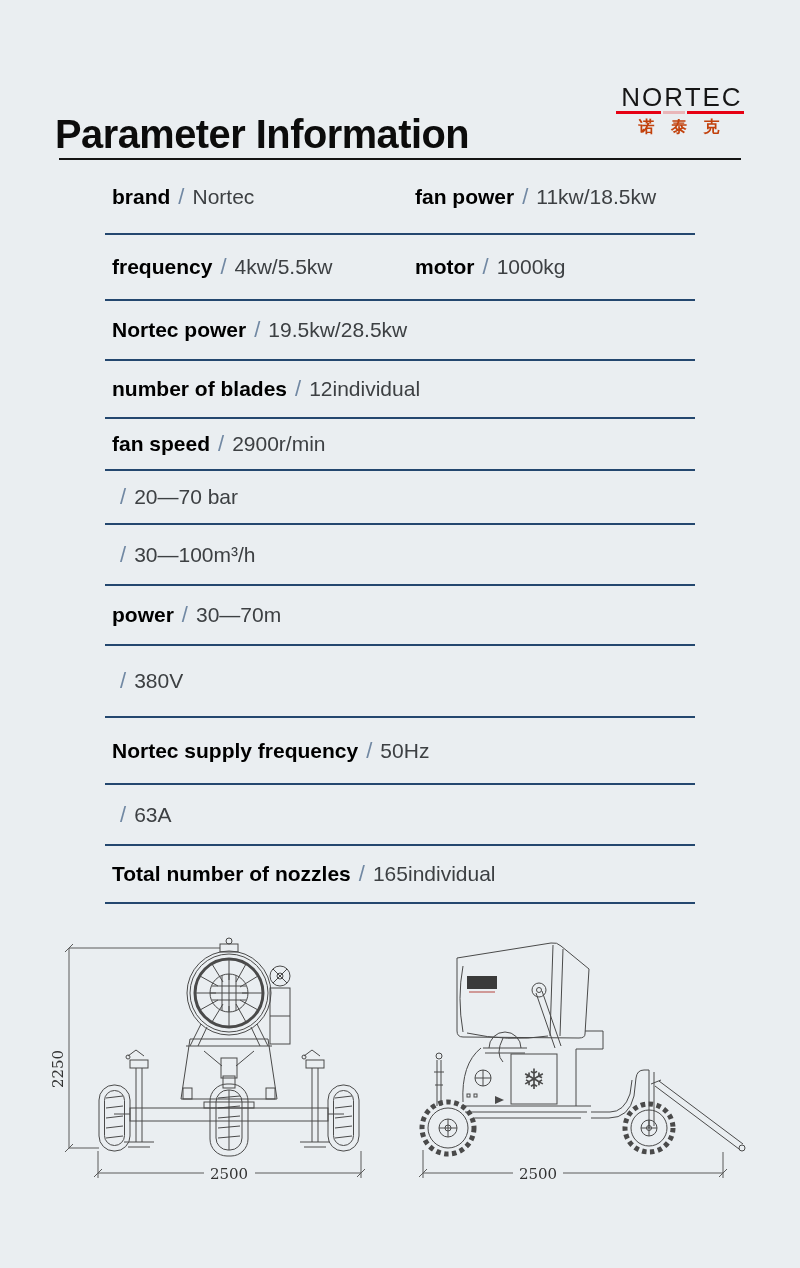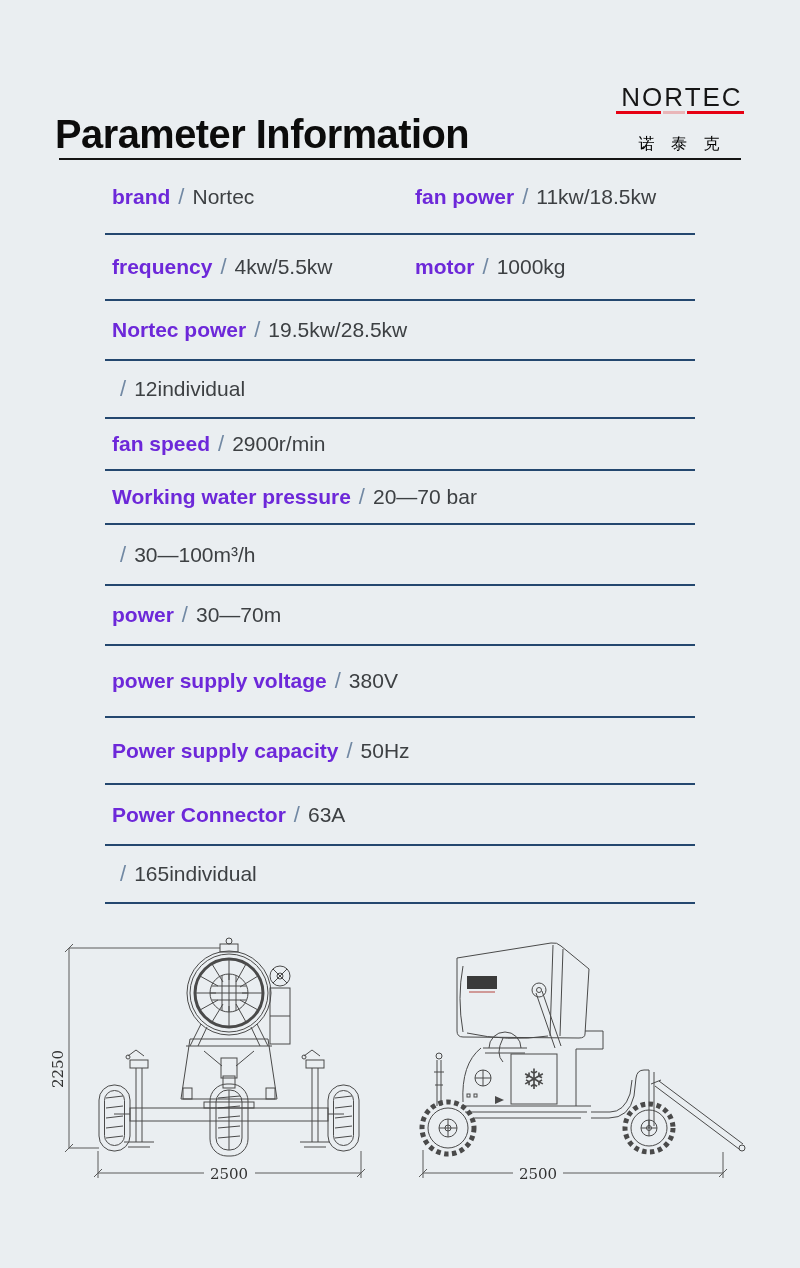--- a/index.html
+++ b/index.html
@@ -24,37 +24,37 @@
   }
   .logo-word{
     font-size:26px;font-weight:400;color:#161616;
     letter-spacing:2px;line-height:26px;white-space:nowrap;
   }
   .logo-underline{display:flex;gap:2px;height:3px;margin-top:1px;}
   .logo-underline .seg{height:3px;}
   .seg-red{background:#e60013;}
   .seg-pink{background:#e9b6b9;}
   .logo-cn{
-    margin-top:20px;font-size:16px;font-weight:400;color:#000000;
+    margin-top:3px;font-size:16px;font-weight:700;color:#c2410c;
     letter-spacing:6px;white-space:nowrap;
   }
   .title-rule{
     position:absolute;left:59px;top:158px;width:682px;height:2px;
     background:#141414;
   }
 
   
   .params{position:absolute;left:105px;top:161px;width:590px;}
   .prow{
     display:flex;align-items:center;
     border-bottom:2px solid #24476f;
   }
   .cell{display:flex;align-items:baseline;padding-left:7px;white-space:nowrap;}
   .cell.c1{width:296px;flex:none;}
-  .plabel{font-size:21px;font-weight:600;color:#6d28d9;}
+  .plabel{font-size:21px;font-weight:600;color:#000000;}
   .pslash{font-size:22px;font-weight:400;color:#7188a3;margin:0 8px;}
   .pvalue{font-size:21px;font-weight:400;color:#3d4043;}
 
   
   .drawings svg{position:absolute;}
   .svg-front{left:52px;top:936px;}
   .svg-side{left:403px;top:936px;}
   .draw{stroke:#4a4a4a;fill:none;stroke-width:1;}
   .dim{stroke:#5a5a5a;fill:none;stroke-width:1;}
   .dimtext{
@@ -112,36 +112,36 @@
     <div class="prow" style="height:58px">
       <div class="cell">
         <span class="plabel">Nortec power</span>
         <span class="pslash">/</span>
         <span class="pvalue">19.5kw/28.5kw</span>
       </div>
     </div>
 
     <div class="prow" style="height:56px">
       <div class="cell">
+        <span class="plabel">number of blades</span>
         <span class="pslash">/</span>
         <span class="pvalue">12individual</span>
       </div>
     </div>
 
     <div class="prow" style="height:50px">
       <div class="cell">
         <span class="plabel">fan speed</span>
         <span class="pslash">/</span>
         <span class="pvalue">2900r/min</span>
       </div>
     </div>
 
     <div class="prow" style="height:52px">
       <div class="cell">
-        <span class="plabel">Working water pressure</span>
         <span class="pslash">/</span>
         <span class="pvalue">20—70 bar</span>
       </div>
     </div>
 
     <div class="prow" style="height:59px">
       <div class="cell">
         <span class="pslash">/</span>
         <span class="pvalue">30—100m³/h</span>
       </div>
@@ -150,44 +150,43 @@
     <div class="prow" style="height:58px">
       <div class="cell">
         <span class="plabel">power</span>
         <span class="pslash">/</span>
         <span class="pvalue">30—70m</span>
       </div>
     </div>
 
     <div class="prow" style="height:70px">
       <div class="cell">
-        <span class="plabel">power supply voltage</span>
         <span class="pslash">/</span>
         <span class="pvalue">380V</span>
       </div>
     </div>
 
     <div class="prow" style="height:65px">
       <div class="cell">
-        <span class="plabel">Power supply capacity</span>
+        <span class="plabel">Nortec supply frequency</span>
         <span class="pslash">/</span>
         <span class="pvalue">50Hz</span>
       </div>
     </div>
 
     <div class="prow" style="height:59px">
       <div class="cell">
-        <span class="plabel">Power Connector</span>
         <span class="pslash">/</span>
         <span class="pvalue">63A</span>
       </div>
     </div>
 
     <div class="prow" style="height:56px">
       <div class="cell">
+        <span class="plabel">Total number of nozzles</span>
         <span class="pslash">/</span>
         <span class="pvalue">165individual</span>
       </div>
     </div>
 
   </section>
 
   <section class="drawings">
 
     <svg class="svg-front" width="345" height="256" viewBox="0 0 345 256">

